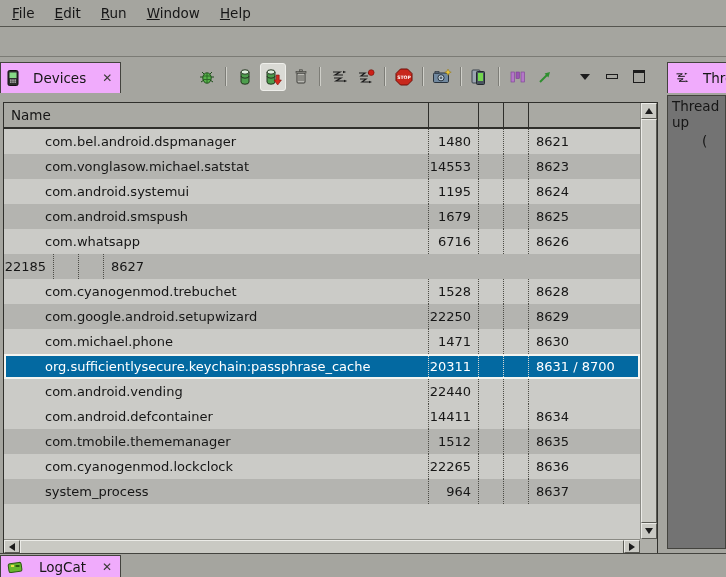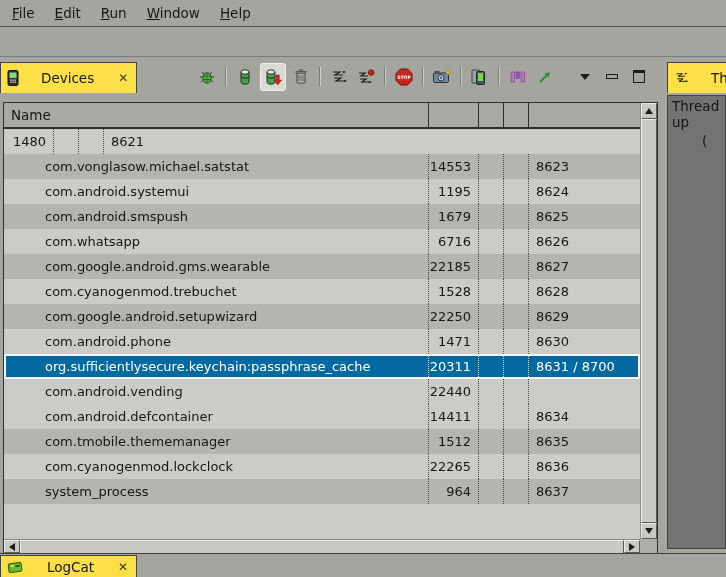--- a/index.html
+++ b/index.html
@@ -15,21 +15,21 @@
   .toolbar-strip{position:absolute;left:0;top:28px;width:726px;height:29px;border-bottom:1px solid #7b7b75;box-sizing:border-box;}
 
   
   .main{position:absolute;left:0;top:58px;width:726px;height:495px;}
 
   .devices-panel{position:absolute;left:0;top:2px;width:661px;height:491px;}
   .threads-panel{position:absolute;left:667px;top:2px;width:59px;height:491px;overflow:hidden;}
 
   
   .tabbar{position:absolute;left:0;top:0;right:0;height:33px;display:flex;align-items:flex-end;}
-  .tab{display:flex;align-items:center;gap:22px;height:31px;padding:0 8px 0 6px;background:#fde047;border:1px solid #43433e;border-bottom:none;box-sizing:border-box;font-size:13.5px;white-space:nowrap;}
+  .tab{display:flex;align-items:center;gap:14px;height:31px;padding:0 8px 0 6px;background:#f0abfc;border:1px solid #43433e;border-bottom:none;box-sizing:border-box;font-size:13.5px;white-space:nowrap;}
   .tab .close{font-size:12px;font-weight:bold;color:#3a3a36;margin-left:2px;cursor:default;}
 
   
   .vtoolbar{margin-left:auto;display:flex;align-items:center;height:33px;padding-right:10px;gap:3px;}
   .tbtn{display:flex;align-items:center;justify-content:center;width:24px;height:26px;}
   .tbtn.hl{background:#dadad5;border:1px solid #efefeb;border-radius:3px;}
   .sep{width:2px;height:19px;margin:0 3px;background:linear-gradient(to right,#7d7d77 50%,#cfcfc9 50%);}
   .wingap{width:10px;}
   .tri-down{width:0;height:0;border-left:5px solid transparent;border-right:5px solid transparent;border-top:6px solid #1c1c1c;}
   .min-glyph{width:10px;height:3px;border:1px solid #1c1c1c;}
@@ -236,20 +236,21 @@
       <div class="table">
         <div class="thead">
           <div class="hcell c0">Name</div>
           <div class="hcell c1"></div>
           <div class="hcell c2"></div>
           <div class="hcell c3"></div>
           <div class="hcell c4"></div>
         </div>
         <div class="tbody">
             <div class="trow">
+              <span class="tcell c0">com.bel.android.dspmanager</span>
               <span class="tcell c1">1480</span>
               <span class="tcell c2"></span>
               <span class="tcell c3"></span>
               <span class="tcell c4">8621</span>
             </div>
             <div class="trow alt">
               <span class="tcell c0">com.vonglasow.michael.satstat</span>
               <span class="tcell c1">14553</span>
               <span class="tcell c2"></span>
               <span class="tcell c3"></span>
@@ -270,42 +271,41 @@
               <span class="tcell c4">8625</span>
             </div>
             <div class="trow">
               <span class="tcell c0">com.whatsapp</span>
               <span class="tcell c1">6716</span>
               <span class="tcell c2"></span>
               <span class="tcell c3"></span>
               <span class="tcell c4">8626</span>
             </div>
             <div class="trow alt">
-              <span class="tcell c0">com.google.android.gms.wearable</span>
               <span class="tcell c1">22185</span>
               <span class="tcell c2"></span>
               <span class="tcell c3"></span>
               <span class="tcell c4">8627</span>
             </div>
             <div class="trow">
               <span class="tcell c0">com.cyanogenmod.trebuchet</span>
               <span class="tcell c1">1528</span>
               <span class="tcell c2"></span>
               <span class="tcell c3"></span>
               <span class="tcell c4">8628</span>
             </div>
             <div class="trow alt">
               <span class="tcell c0">com.google.android.setupwizard</span>
               <span class="tcell c1">22250</span>
               <span class="tcell c2"></span>
               <span class="tcell c3"></span>
               <span class="tcell c4">8629</span>
             </div>
             <div class="trow">
-              <span class="tcell c0">com.android.phone</span>
+              <span class="tcell c0">com.michael.phone</span>
               <span class="tcell c1">1471</span>
               <span class="tcell c2"></span>
               <span class="tcell c3"></span>
               <span class="tcell c4">8630</span>
             </div>
             <div class="trow alt selected">
               <span class="tcell c0">org.sufficientlysecure.keychain:passphrase_cache</span>
               <span class="tcell c1">20311</span>
               <span class="tcell c2"></span>
               <span class="tcell c3"></span>

